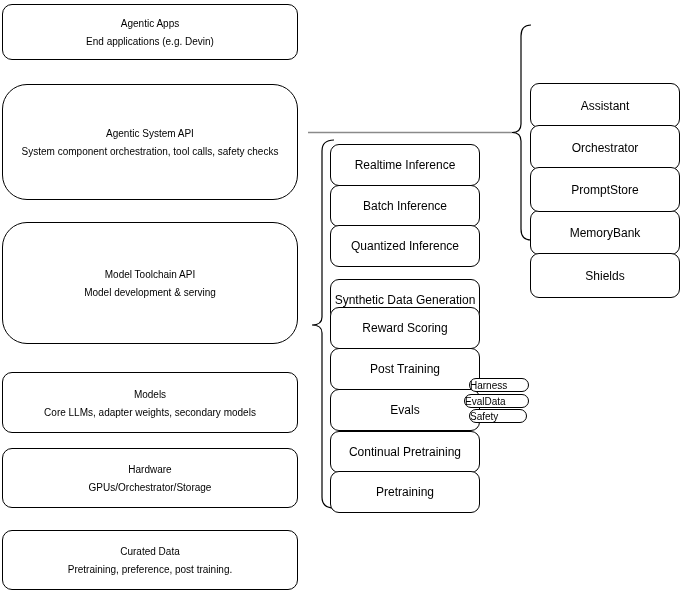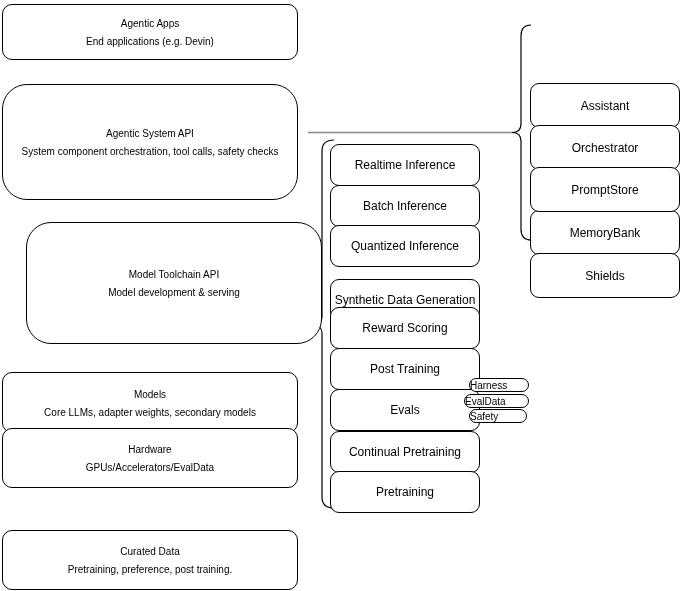--- a/index.html
+++ b/index.html
@@ -74,31 +74,31 @@
   </svg>
 
   <div class="layer-box" style="top:4px;height:56px;border-radius:10px;">
     <div class="layer-title">Agentic Apps</div>
     <div class="layer-subtitle">End applications (e.g. Devin)</div>
   </div>
   <div class="layer-box" style="top:84px;height:116px;border-radius:25px;">
     <div class="layer-title">Agentic System API</div>
     <div class="layer-subtitle">System component orchestration, tool calls, safety checks</div>
   </div>
-  <div class="layer-box" style="top:222px;height:122px;border-radius:25px;margin-left:24px;">
+  <div class="layer-box" style="top:222px;height:122px;border-radius:25px;">
     <div class="layer-title">Model Toolchain API</div>
     <div class="layer-subtitle">Model development &amp; serving</div>
   </div>
   <div class="layer-box" style="top:372px;height:61px;border-radius:10px;">
     <div class="layer-title">Models</div>
     <div class="layer-subtitle">Core LLMs, adapter weights, secondary models</div>
   </div>
-  <div class="layer-box" style="top:428px;height:60px;border-radius:10px;">
+  <div class="layer-box" style="top:448px;height:60px;border-radius:10px;">
     <div class="layer-title">Hardware</div>
-    <div class="layer-subtitle">GPUs/Accelerators/EvalData</div>
+    <div class="layer-subtitle">GPUs/Orchestrator/Storage</div>
   </div>
   <div class="layer-box" style="top:530px;height:60px;border-radius:10px;">
     <div class="layer-title">Curated Data</div>
     <div class="layer-subtitle">Pretraining, preference, post training.</div>
   </div>
 
   <div class="service-box" style="top:144px;">
     <span>Realtime Inference</span>
   </div>
   <div class="service-box" style="top:185px;">

